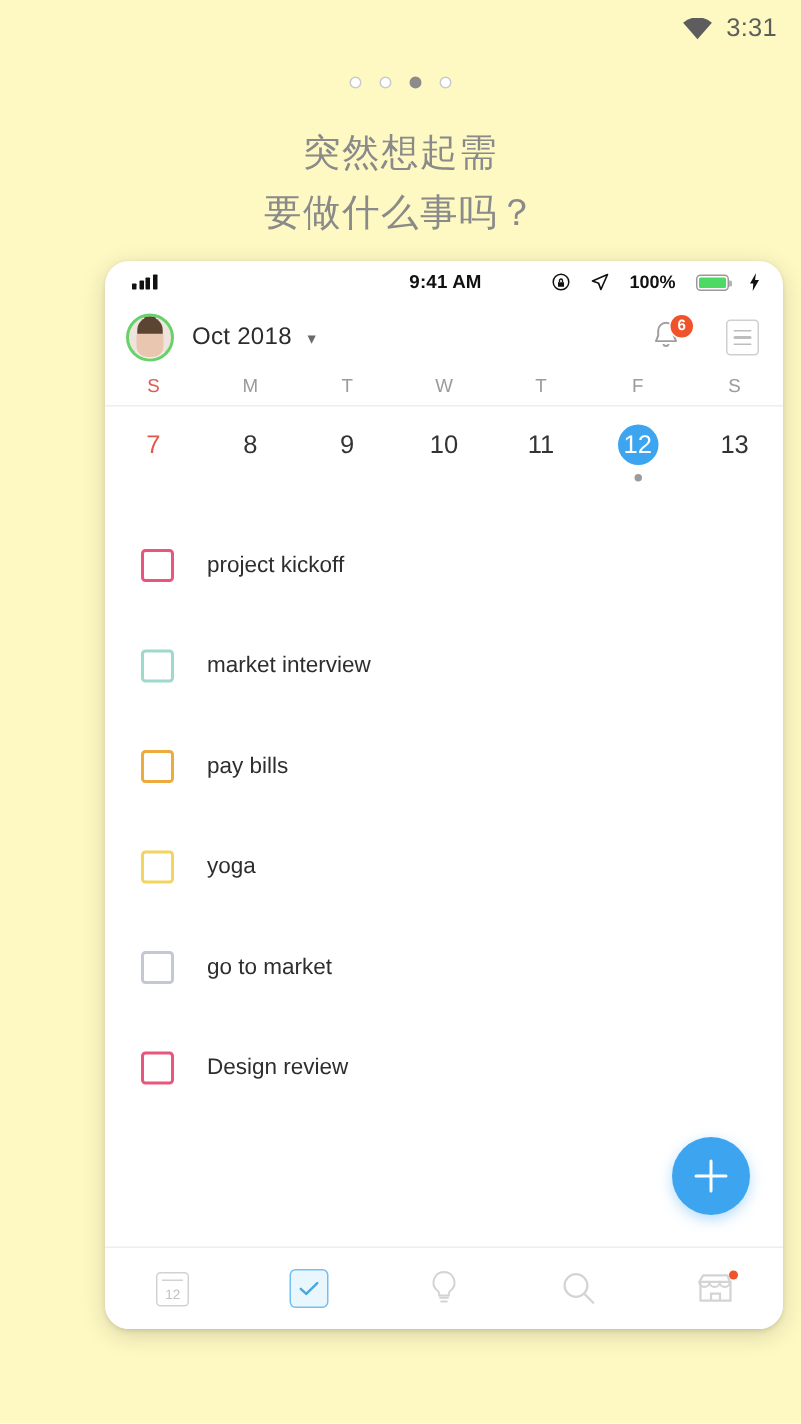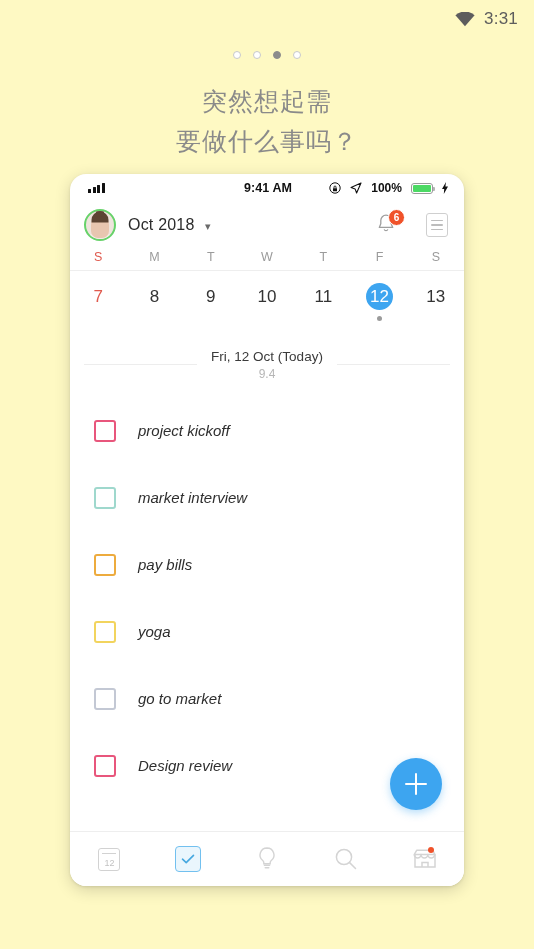--- a/index.html
+++ b/index.html
@@ -33,21 +33,21 @@
   .headline {
     position: absolute; top: 82px; left: 0; right: 0;
     text-align: center; color: #8a8a8a;
     font-size: 25px; line-height: 40px; letter-spacing: 1px;
     font-family: "DejaVu Sans", sans-serif; font-weight: 400;
   }
 
   
   .phone {
     position: absolute; left: 70px; top: 174px;
-    width: 394px; height: 712px;
+    width: 452px; height: 712px;
     background: #ffffff; border-radius: 16px;
     box-shadow: 0 4px 16px rgba(0,0,0,.16), 0 1px 3px rgba(0,0,0,.10);
     overflow: hidden;
   }
 
   
   .ios-status {
     height: 28px; display: flex; align-items: center;
     padding: 0 16px 0 18px; font-size: 12.5px; font-weight: bold; color: #111;
   }
@@ -118,21 +118,21 @@
   .ddot.on { background: #9b9b9b; }
 
   
   .today-row { display: flex; align-items: center; padding: 20px 14px 0; }
   .today-line { flex: 1; height: 1px; background: #ededed; }
   .today-mid { padding: 0 14px; text-align: center; }
   .today-t { font-size: 13.5px; color: #3b3b3b; }
   .today-s { font-size: 12px; color: #b6b6b6; margin-top: 2px; }
 
   
-  .tasks { padding: 16px 0 0; font-style: italic; }
+  .tasks { padding: 16px 0 0; }
   .task { display: flex; align-items: center; height: 67px; padding: 0 24px; }
   .cbox { width: 22px; height: 22px; border: 2px solid #ccc;
           border-radius: 3px; flex: 0 0 auto; background: #fff; }
   .tlabel { margin-left: 22px; font-size: 15px; color: #2e2e2e; }
 
   
   .fab {
     position: absolute; right: 22px; bottom: 76px;
     width: 52px; height: 52px; border-radius: 50%;
     background: #3da5f0; display: flex; align-items: center; justify-content: center;
@@ -276,28 +276,20 @@
       <div class="dcell">
         <span class="dnum sel">12</span>
         <span class="ddot on"></span>
       </div>
       <div class="dcell">
         <span class="dnum">13</span>
         <span class="ddot"></span>
       </div>
     </div>
 
-    <div class="today-row">
-      <span class="today-line"></span>
-      <span class="today-mid">
-        <span class="today-t">Fri, 12 Oct (Today)</span>
-        <div class="today-s">9.4</div>
-      </span>
-      <span class="today-line"></span>
-    </div>
 
     <div class="tasks">
       <div class="task">
         <span class="cbox" style="border-color:#e8567c"></span>
         <span class="tlabel">project kickoff</span>
       </div>
       <div class="task">
         <span class="cbox" style="border-color:#9fd8cd"></span>
         <span class="tlabel">market interview</span>
       </div>

